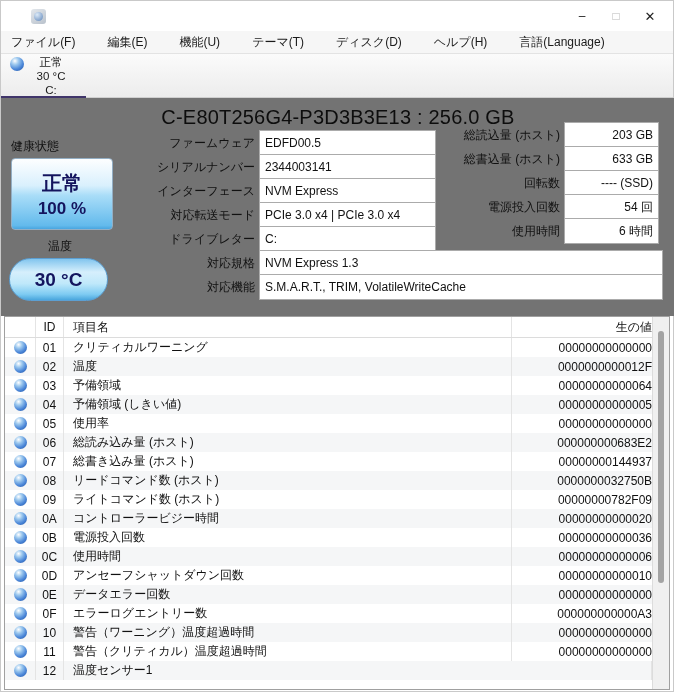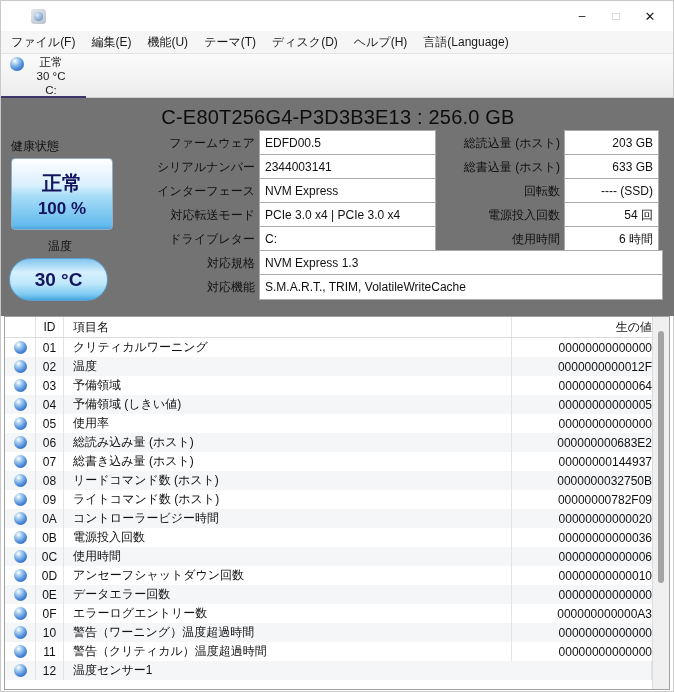--- a/index.html
+++ b/index.html
@@ -11,21 +11,21 @@
   .app-icon{width:15px;height:15px;margin-left:30px;border-radius:3px;background:linear-gradient(145deg,#e3e7ec,#b9c2cc);position:relative;}
   .app-icon::after{content:"";position:absolute;left:3px;top:3px;width:9px;height:9px;border-radius:50%;background:radial-gradient(circle at 35% 30%,#dceaf8,#5b83b8);}
   .title-text{margin-left:10px;font-size:12px;color:#1a1a1a;}
   .win-controls{margin-left:auto;display:flex;height:100%;}
   .win-btn{width:34px;height:100%;display:flex;align-items:center;justify-content:center;font-size:12px;color:#222;}
   .win-btn.max{color:#b9b9b9;}
   .win-btn.close{font-size:13px;margin-right:6px;}
 
   
   .menubar{position:absolute;left:0;top:30px;width:100%;height:23px;background:#f6f6f6;border-bottom:1px solid #e3e3e3;display:flex;align-items:center;box-sizing:border-box;}
-  .menu-item{font-size:12px;padding:0 8px;color:#1a1a1a;white-space:nowrap;}
+  .menu-item{font-size:12px;padding:0 16px;color:#1a1a1a;white-space:nowrap;}
   .menu-item:first-child{padding-left:10px;}
 
   
   .tabstrip{position:absolute;left:0;top:53px;width:100%;height:44px;background:linear-gradient(180deg,#fbfbfb,#ececec);border-bottom:1px solid #cfcfcf;box-sizing:border-box;}
   .disk-tab{position:absolute;left:0;top:0;width:85px;height:44px;}
   .tab-orb{position:absolute;left:9px;top:3px;width:14px;height:14px;border-radius:50%;background:radial-gradient(circle at 35% 28%,#ffffff 0%,#9cc8ee 28%,#4a86d8 62%,#1f4f9e 100%);}
   .tab-lines{position:absolute;left:24px;top:1px;width:52px;text-align:center;font-size:11.5px;line-height:14px;color:#1a1a1a;}
   .tab-underline{position:absolute;left:0;bottom:-1px;width:85px;height:3px;background:#40356a;}
 
   
@@ -39,21 +39,21 @@
   .health-status{font-size:20px;font-weight:bold;color:#14145e;}
   .health-percent{font-size:17px;font-weight:bold;color:#14145e;}
 
   .temp-label{position:absolute;left:10px;top:140px;width:98px;text-align:center;font-size:12px;}
   .temp-pill{position:absolute;left:8px;top:160px;width:99px;height:43px;box-sizing:border-box;border:1px solid #5c9fd2;border-radius:22px;
     background:linear-gradient(180deg,#82c5ee 0%,#d6effc 32%,#bfe8fa 60%,#7ecbf2 86%,#49a6dd 100%);
     display:flex;align-items:center;justify-content:center;}
   .temp-value{font-size:19px;font-weight:bold;color:#14145e;}
 
   .fields-left{position:absolute;left:120px;top:33px;}
-  .fields-right{position:absolute;left:440px;top:33px;}
+  .fields-right{position:absolute;left:440px;top:25px;}
   .fields-wide{position:absolute;left:120px;top:153px;}
   .field-row{display:flex;align-items:center;height:24px;}
   .field-label{font-size:12px;text-align:right;white-space:nowrap;color:#111;}
   .fields-left .field-label,.fields-wide .field-label{width:134px;margin-right:4px;}
   .fields-right .field-label{width:119px;margin-right:4px;}
   .field-box{box-sizing:border-box;border:1px solid #ababab;height:19px;background:#fff;display:flex;align-items:center;font-size:12px;padding:12px 5px;white-space:nowrap;overflow:hidden;}
   .fields-left .field-box{width:177px;}
   .fields-right .field-box{width:95px;justify-content:flex-end;}
   .fields-wide .field-box{width:404px;}
 

